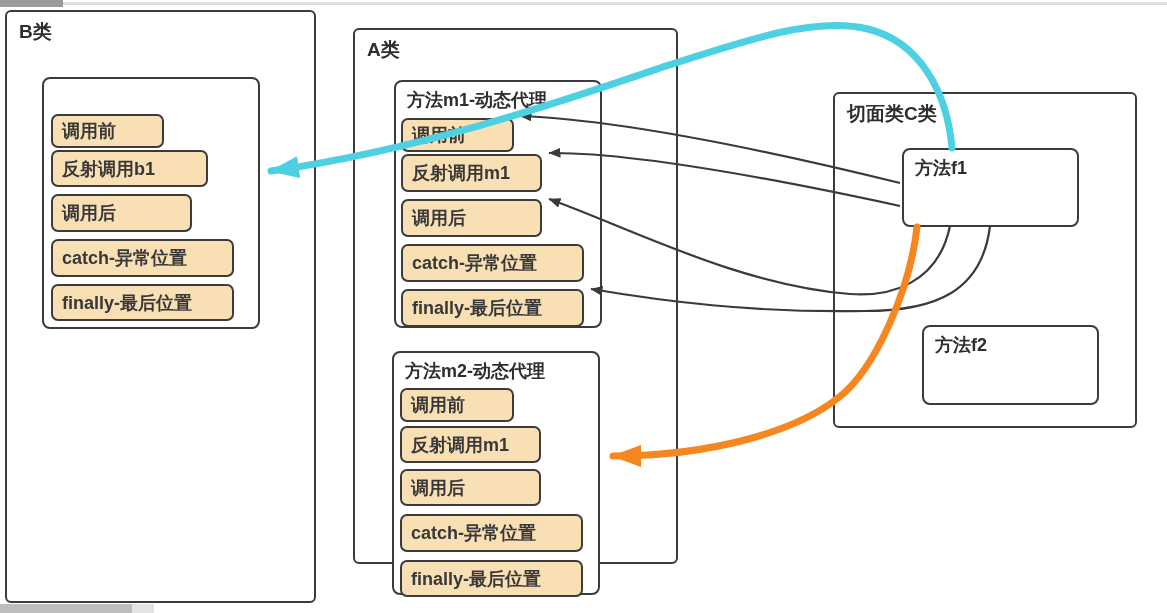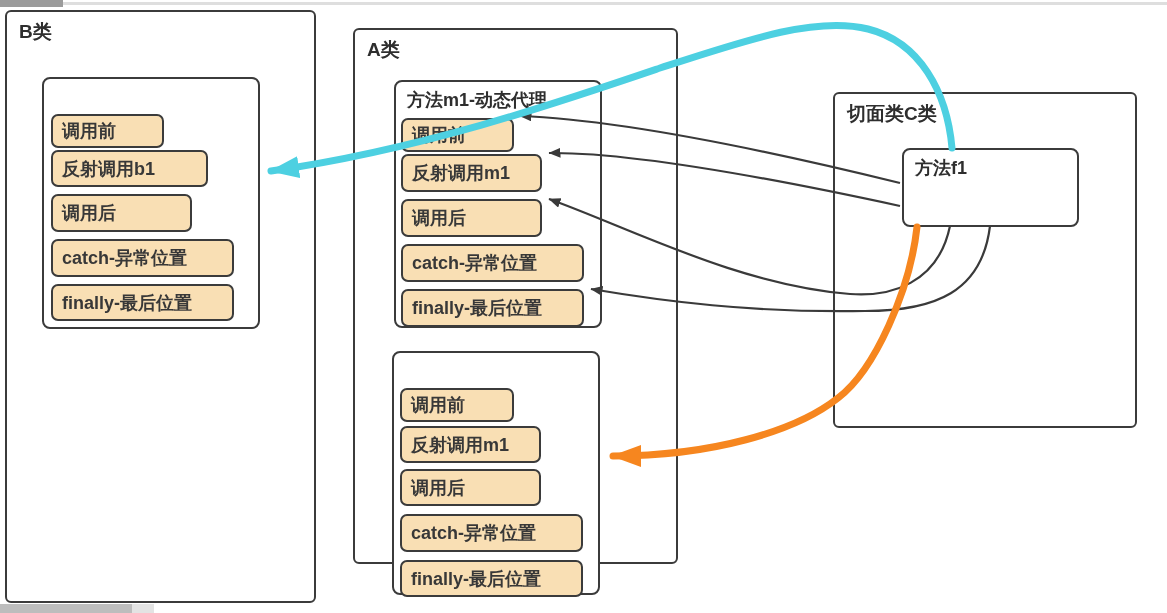--- a/index.html
+++ b/index.html
@@ -78,32 +78,36 @@
     <div class="method-box" style="left:39px;top:50px;width:208px;height:248px;padding-left:36px;">
       <div class="method-title">方法m1-动态代理</div>
       <div class="step-item" style="left:5px;top:36px;width:113px;height:34px;">调用前</div>
       <div class="step-item" style="left:5px;top:72px;width:141px;height:38px;">反射调用m1</div>
       <div class="step-item" style="left:5px;top:117px;width:141px;height:38px;">调用后</div>
       <div class="step-item" style="left:5px;top:162px;width:183px;height:38px;">catch-异常位置</div>
       <div class="step-item" style="left:5px;top:207px;width:183px;height:38px;">finally-最后位置</div>
     </div>
 
     <div class="method-box" style="left:37px;top:321px;width:208px;height:244px;">
+      <div class="method-title">方法m2-动态代理</div>
       <div class="step-item" style="left:6px;top:35px;width:114px;height:34px;">调用前</div>
       <div class="step-item" style="left:6px;top:73px;width:141px;height:37px;">反射调用m1</div>
       <div class="step-item" style="left:6px;top:116px;width:141px;height:37px;">调用后</div>
       <div class="step-item" style="left:6px;top:161px;width:183px;height:38px;">catch-异常位置</div>
       <div class="step-item" style="left:6px;top:207px;width:183px;height:37px;">finally-最后位置</div>
     </div>
   </div>
 
   <div class="class-box" style="left:833px;top:92px;width:304px;height:336px;">
     <div class="class-title">切面类C类</div>
     <div class="method-box" style="left:67px;top:54px;width:177px;height:79px;text-decoration:underline;">
       <div class="method-title">方法f1</div>
+    </div>
+    <div class="method-box" style="left:87px;top:231px;width:177px;height:80px;">
+      <div class="method-title">方法f2</div>
     </div>
   </div>
 
   <svg id="arrow-layer" viewBox="0 0 1167 613" xmlns="http://www.w3.org/2000/svg">
     <defs>
       <marker id="head-thin" markerUnits="userSpaceOnUse" markerWidth="13" markerHeight="11" refX="11.5" refY="5" orient="auto">
         <path d="M0,0 L12,5 L0,10 Z" fill="#3a3a3a"></path>
       </marker>
       <marker id="head-cyan" markerUnits="userSpaceOnUse" markerWidth="31" markerHeight="24" refX="28" refY="11" orient="auto">
         <path d="M0,0 L30,11 L0,22 Z" fill="#4dd0e1"></path>

